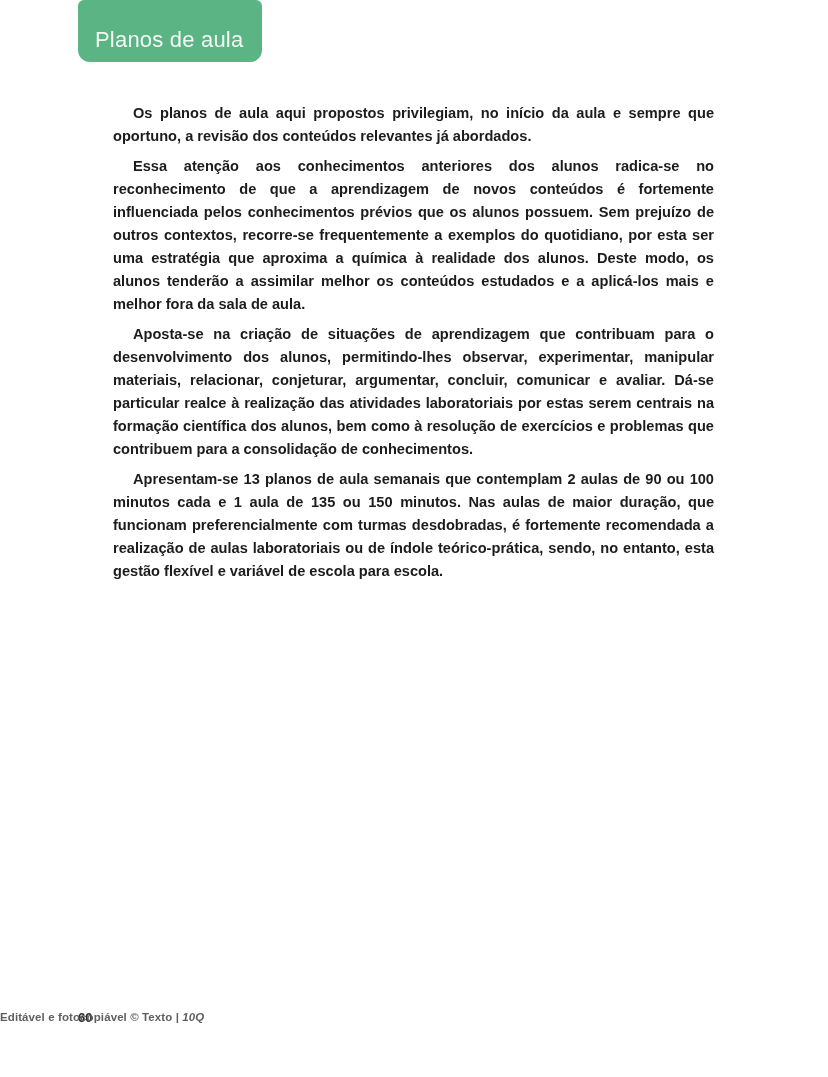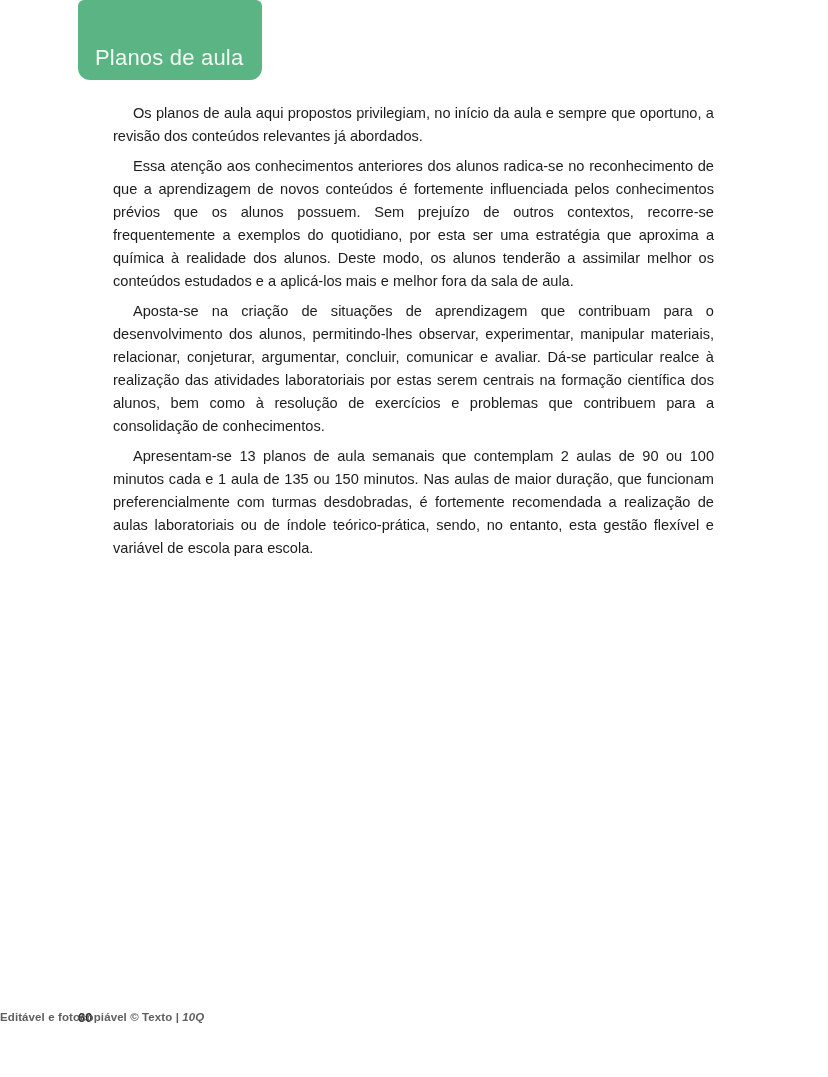--- a/index.html
+++ b/index.html
@@ -14,21 +14,21 @@
   .page {
     position: absolute;
     inset: 0;
     background: #ffffff;
   }
   .section-tab {
     position: absolute;
     left: 78px;
     top: 0;
     width: 184px;
-    height: 80px;
+    height: 62px;
     background: #5bb484;
     border-radius: 6px 6px 12px 12px;
     display: flex;
     align-items: flex-end;
     padding: 0 16px 10px 17px;
     text-align: right;
   }
   .section-tab-label {
     color: #f2faf5;
     font-size: 22px;
@@ -43,20 +43,21 @@
     left: 113px;
     width: 601px;
   }
   .content p {
     font-size: 14.6px;
     line-height: 23px;
     color: #1c1c1c;
     text-align: justify;
     text-indent: 20px;
     margin-bottom: 7px;
+    font-weight: bold;
   }
   .footer {
     position: absolute;
     left: 0;
     top: 1010px;
     width: 828px;
     height: 20px;
   }
   .page-number {
     position: absolute;

